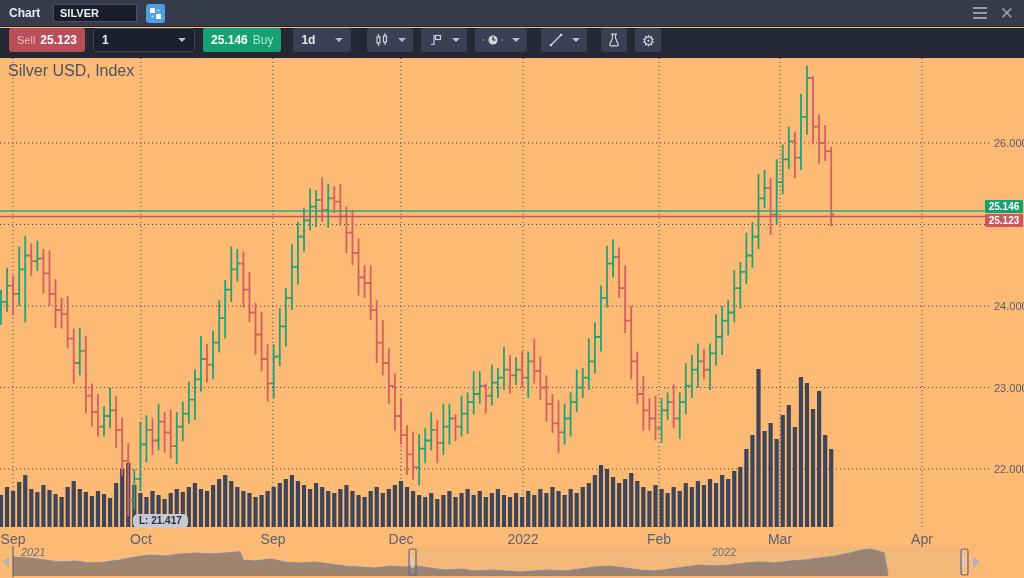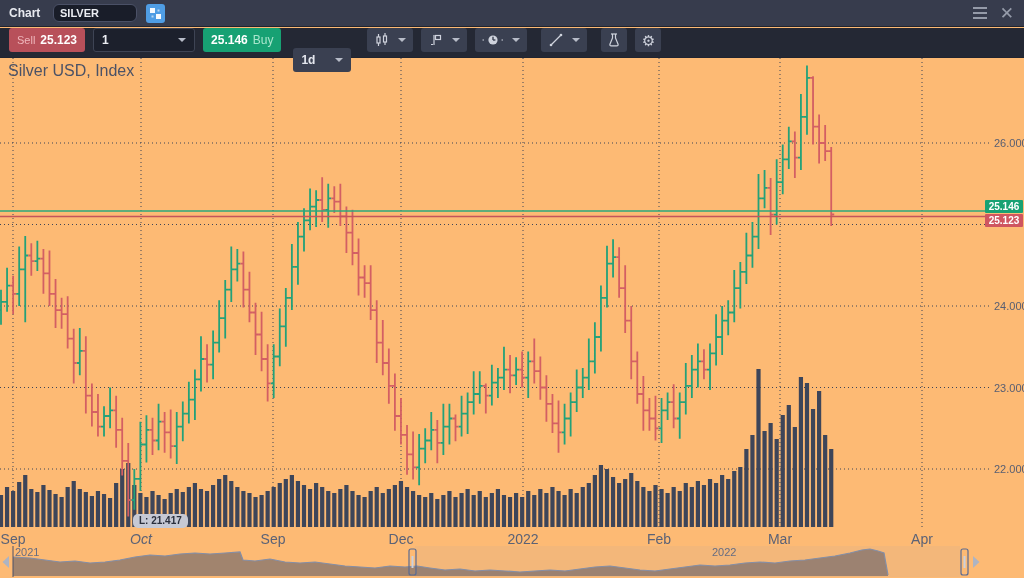--- a/index.html
+++ b/index.html
@@ -4,21 +4,21 @@
 <style>
   html,body{margin:0;padding:0;background:#1c202b;}
   *{box-sizing:border-box;font-family:"Liberation Sans",sans-serif;}
   .window{position:relative;width:1024px;height:578px;background:#fdba74;overflow:hidden;}
 
   
   .titlebar{position:absolute;left:0;top:0;width:1024px;height:27px;background:#373c4d;
     display:flex;align-items:center;border-bottom:1px solid #20242f;}
   .titlebar .app-title{color:#e8eaf0;font-size:12px;font-weight:bold;margin-left:9px;width:44px;}
   .symbol-input{width:84px;height:18px;background:#191d29;border:1px solid #4a5066;color:#eceef3;
-    font-size:11px;font-weight:bold;padding:0 6px;outline:none;border-radius:6px;}
+    font-size:11px;font-weight:bold;padding:0 6px;outline:none;border-radius:1px;}
   .compare-btn{width:19px;height:19px;margin-left:9px;background:#4f9de4;border-radius:3px;
     display:flex;align-items:center;justify-content:center;cursor:pointer;}
   .titlebar-right{margin-left:auto;display:flex;align-items:center;gap:9px;margin-right:8px;}
   .hamburger{display:flex;flex-direction:column;gap:3px;cursor:pointer;padding:2px;}
   .hamburger i{display:block;width:14px;height:2px;background:#959ba9;}
   .close-x{color:#959ba9;font-size:17px;line-height:17px;cursor:pointer;padding:0 2px;}
 
   
   .toolbar{position:absolute;left:0;top:28px;width:1024px;height:30px;background:#242834;
     display:flex;align-items:flex-start;gap:8px;padding-left:9px;border-bottom:1px solid #20242f;}
@@ -91,21 +91,21 @@
       <span class="prc">25.123</span>
     </div>
     <div class="qty-dd">
       <span>1</span>
       <span class="caret"></span>
     </div>
     <div class="btn buy-btn">
       <span class="prc">25.146</span>
       <span class="lbl">Buy</span>
     </div>
-    <div class="tf-dd" style="margin-left:4px;margin-top:20px;">
+    <div class="tf-dd" style="margin-left:4px;">
       <span>1d</span>
       <span class="caret"></span>
     </div>
 
     <div class="tool-group" style="margin-left:8px;">
       <svg width="16" height="16" viewBox="0 0 16 16">
         <g stroke="#cfd3dd" stroke-width="1.2" fill="none">
           <line x1="4.5" y1="2" x2="4.5" y2="5"></line>
             <rect x="3" y="5" width="3" height="6"></rect>
             <line x1="4.5" y1="11" x2="4.5" y2="14"></line>
@@ -336,24 +336,24 @@
   <div class="price-badge buy-badge">25.146</div>
   <div class="price-badge sell-badge">25.123</div>
   <div class="low-badge">L: 21.417</div>
 
   <div id="axis-labels">
       <div class="y-label" style="top: 137px;">26.000</div>
       <div class="y-label" style="top: 300px;">24.000</div>
       <div class="y-label" style="top: 381.5px;">23.000</div>
       <div class="y-label" style="top: 463px;">22.000</div>
       <div class="x-label" style="left: 13px;">Sep</div>
-      <div class="x-label" style="left: 141px; font-style: italic;">Oct</div>
+      <div class="x-label" style="left: 141px;">Oct</div>
       <div class="x-label" style="left: 273px;">Sep</div>
       <div class="x-label" style="left: 401px;">Dec</div>
       <div class="x-label" style="left: 523px;">2022</div>
       <div class="x-label" style="left: 659px;">Feb</div>
       <div class="x-label" style="left: 780px;">Mar</div>
       <div class="x-label" style="left: 922px;">Apr</div>
     </div>
 
-  <div class="nav-year" style="left:15px;">2021</div>
+  <div class="nav-year" style="left:21px;font-style:italic;">2021</div>
   <div class="nav-year" style="left:712px;">2022</div>
 </div>
 
 </body></html>

